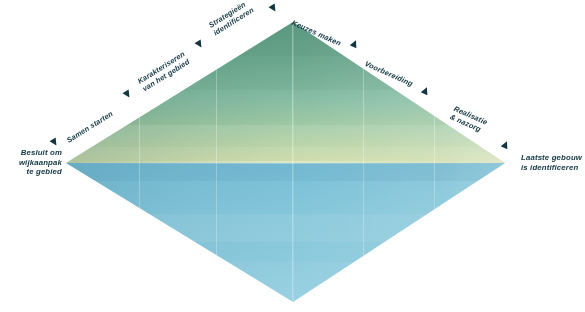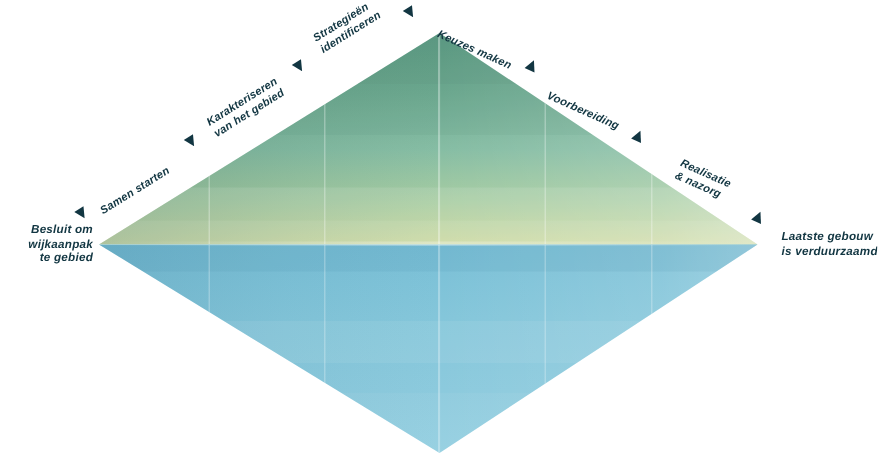--- a/index.html
+++ b/index.html
@@ -140,21 +140,21 @@
   </svg>
 
   <div class="label endpoint align-right" style="left:4px; top:148px; width:58px;text-align:right;">
     <div>Besluit om</div>
     <div>wijkaanpak</div>
     <div>te gebied</div>
   </div>
 
   <div class="label endpoint" style="left:521px; top:141px;margin-top:12px;">
     <div>Laatste gebouw</div>
-    <div>is verduurzaamd</div>
+    <div>is identificeren</div>
   </div>
 
   <div class="label" style="left:65px; top:137px; transform: rotate(-32deg);">
     <div>Samen starten</div>
   </div>
 
   <div class="label" style="left:136px; top:78px; transform: rotate(-32deg);">
     <div>Karakteriseren</div>
     <div>van het gebied</div>
   </div>

